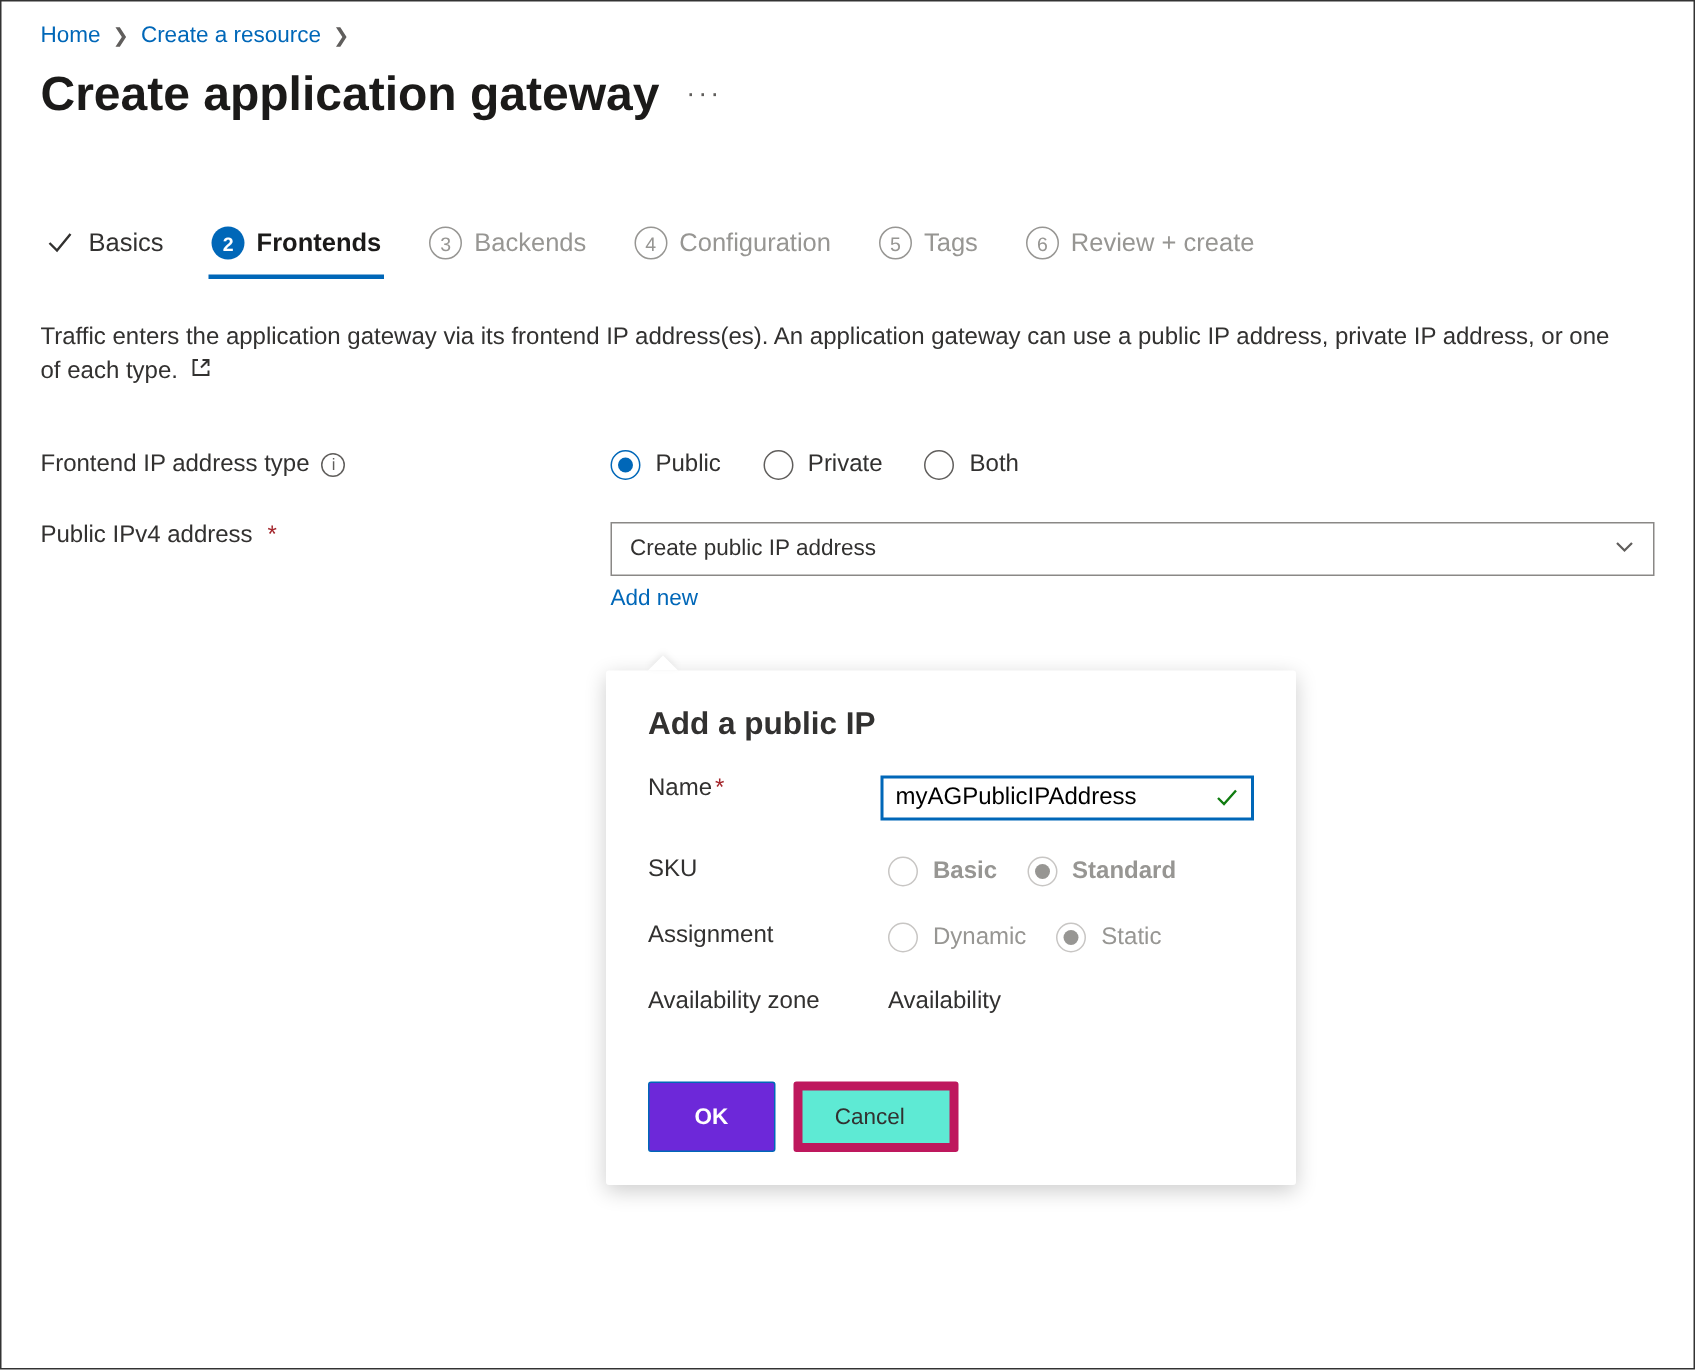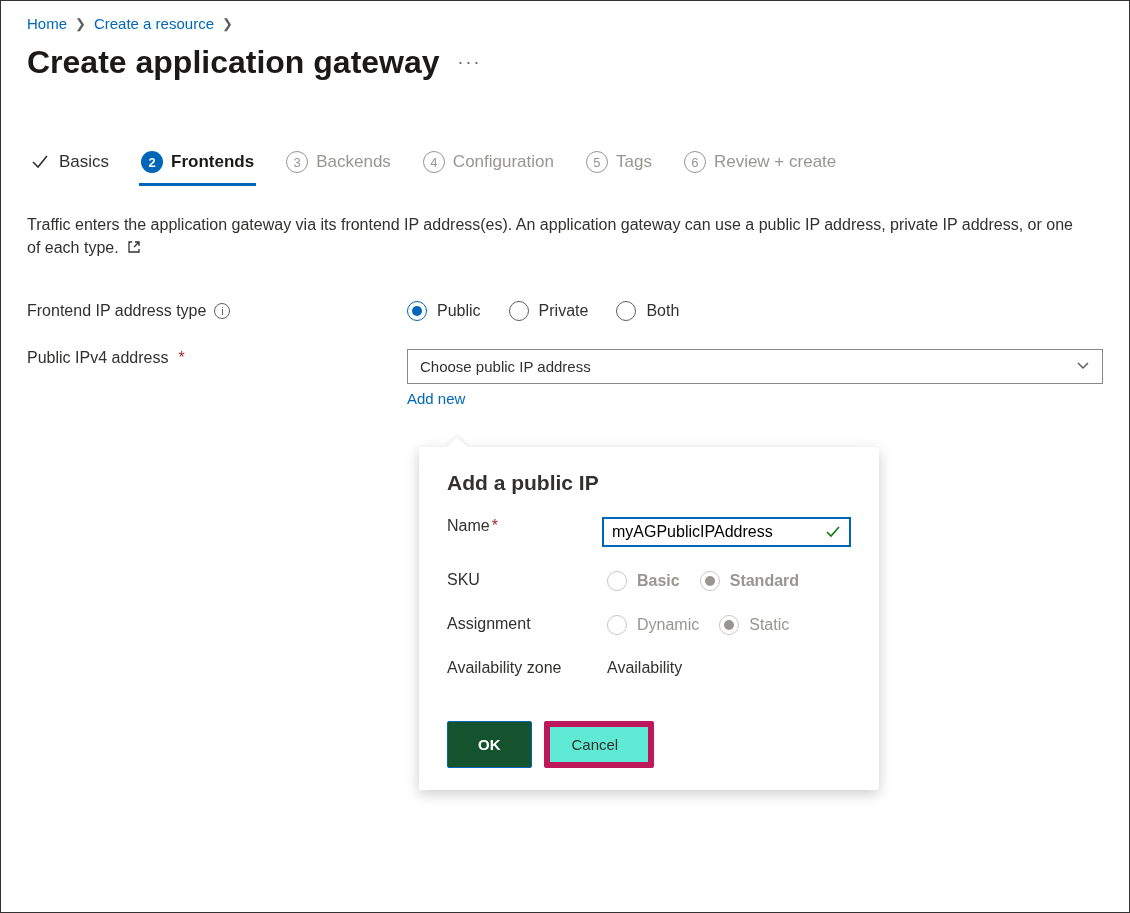--- a/index.html
+++ b/index.html
@@ -45,21 +45,21 @@
     .radio-outer.disabled { border-color: #c8c6c4; }
     .radio-inner.disabled { background: #979693; }
     .radio-opt.disabled { color: #979693; cursor: default; }
 
     .dropdown { width: 100%; border:1px solid #8a8886; padding: 8px 12px; font-size:15px; display:flex; justify-content:space-between; align-items:center; cursor:pointer; background:#fff; }
     .dropdown .chev-down { color:#605e5c; }
     .add-new { color:#0067b8; font-size:15px; margin-top:6px; display:inline-block; cursor:pointer; }
 
     .popover {
       position: absolute;
-      left: 418px;
+      left: 403px;
       top: 446px;
       width: 460px;
       background: #fff;
       box-shadow: 0 4px 14px rgba(0,0,0,0.2);
       border-radius: 2px;
       padding: 24px 28px 22px 28px;
     }
     .popover::before {
       content:"";
       position:absolute;
@@ -72,21 +72,21 @@
     .popover h2 { font-size:21px; font-weight:600; margin-bottom:22px; }
     .p-row { display:flex; margin-bottom:24px; }
     .p-row .p-label { width:160px; font-size:16px; }
     .p-row .p-input-col { flex:1; }
     .name-input-wrap { display:flex; align-items:center; border:2px solid #0067b8; padding:4px 8px; }
     .name-input { border:none; outline:none; font-size:16px; flex:1; font-family: inherit;}
     .green-check { color:#107c10; margin-left:6px; display:inline-flex;}
     .p-value { font-size:16px; color:#323130; }
     .btn-row { display:flex; gap:12px; margin-top:44px;}
     .btn { padding: 9px 30px; font-size:15px; cursor:pointer; border-radius:2px; }
-    .btn.primary { background:#14532d; color:#fff; border:1px solid #0067b8; font-weight:600;}
+    .btn.primary { background:#6d28d9; color:#fff; border:1px solid #0067b8; font-weight:600;}
     .btn.secondary { background:#5eead4; border:6px solid #be185d; color:#323130;padding-left:22px; }
   </style>
 </head>
 <body>
 
 <nav class="breadcrumb">
   <a href="#">Home</a>
   <span class="chev">❯</span>
   <a href="#">Create a resource</a>
   <span class="chev">❯</span>
@@ -162,21 +162,21 @@
   </div>
 </div>
 
 <div class="form-row" style="align-items:flex-start;">
   <div class="label-col">
     <span>Public IPv4 address</span>
       <span class="req">*</span>
   </div>
   <div class="input-col">
     <div class="dropdown">
-      <span>Choose public IP address</span>
+      <span>Create public IP address</span>
       <span class="chev-down">
         <svg width="14" height="14" viewBox="0 0 14 14">
             <path d="M2 5 L7 10 L12 5" stroke="#605e5c" stroke-width="1.5" fill="none"></path>
           </svg>
       </span>
     </div>
     <span class="add-new">Add new</span>
   </div>
 </div>
 

